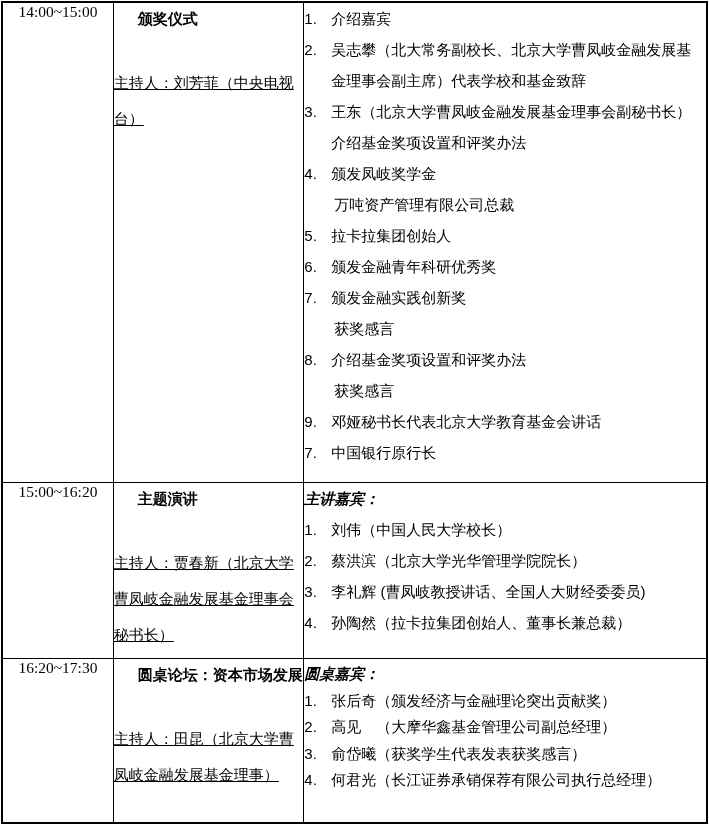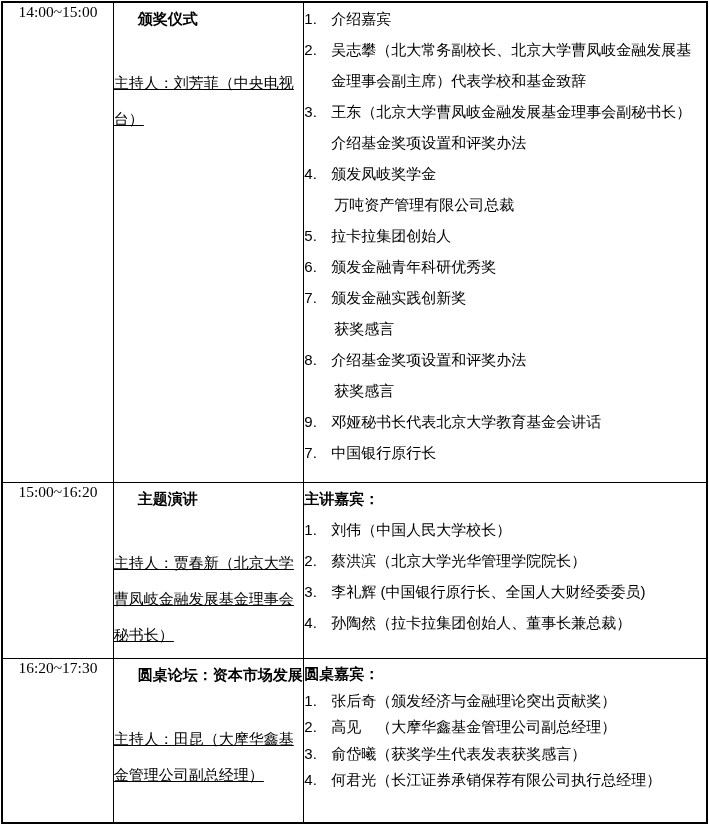--- a/index.html
+++ b/index.html
@@ -62,21 +62,21 @@
   td.merged-cell {
     font-size: 15px;
     font-weight: bold;
     padding: 7px 8px 6px 10px;
     line-height: 21px;
   }
   td.speakers-cell {
     font-size: 15px;
     padding: 5px 6px 4px 8px;
   }
-  .spk-heading { font-weight: bold; line-height: 31px; }
+  .spk-heading { font-weight: bold; line-height: 31px; font-style: italic; }
   .spk-list .li { display: flex; line-height: 31px; }
   .spk-list .num { flex: none; width: 27px; }
   .spk-list .txt { flex: 1 1 auto; }
   .spk-list .sub { padding-left: 30px; line-height: 31px; }
   
   tr.r-forum .spk-heading { line-height: 29px; }
   tr.r-forum .spk-list .li,
   tr.r-forum .spk-list .sub { line-height: 26.5px; }
 </style>
 </head>
@@ -159,35 +159,35 @@
               <div class="li">
                 <span class="num">1.</span>
                 <div class="txt">刘伟（中国人民大学校长）</div>
               </div>
               <div class="li">
                 <span class="num">2.</span>
                 <div class="txt">蔡洪滨（北京大学光华管理学院院长）</div>
               </div>
               <div class="li">
                 <span class="num">3.</span>
-                <div class="txt">李礼辉 (中国银行原行长、全国人大财经委委员)</div>
+                <div class="txt">李礼辉 (曹凤岐教授讲话、全国人大财经委委员)</div>
               </div>
               <div class="li">
                 <span class="num">4.</span>
                 <div class="txt">孙陶然（拉卡拉集团创始人、董事长兼总裁）</div>
               </div>
             </div>
       </td>
     </tr>
 
     <tr class="r-forum">
       <td class="time-cell">16:20~17:30</td>
       <td class="session-cell">
         <div class="session-title">圆桌论坛：资本市场发展</div>
-        <div class="session-host">主持人：田昆（大摩华鑫基金管理公司副总经理）</div>
+        <div class="session-host">主持人：田昆（北京大学曹凤岐金融发展基金理事）</div>
       </td>
       <td class="speakers-cell">
         <div class="spk-heading">圆桌嘉宾：</div>
         <div class="spk-list">
               <div class="li">
                 <span class="num">1.</span>
                 <div class="txt">张后奇（颁发经济与金融理论突出贡献奖）</div>
               </div>
               <div class="li">
                 <span class="num">2.</span>

